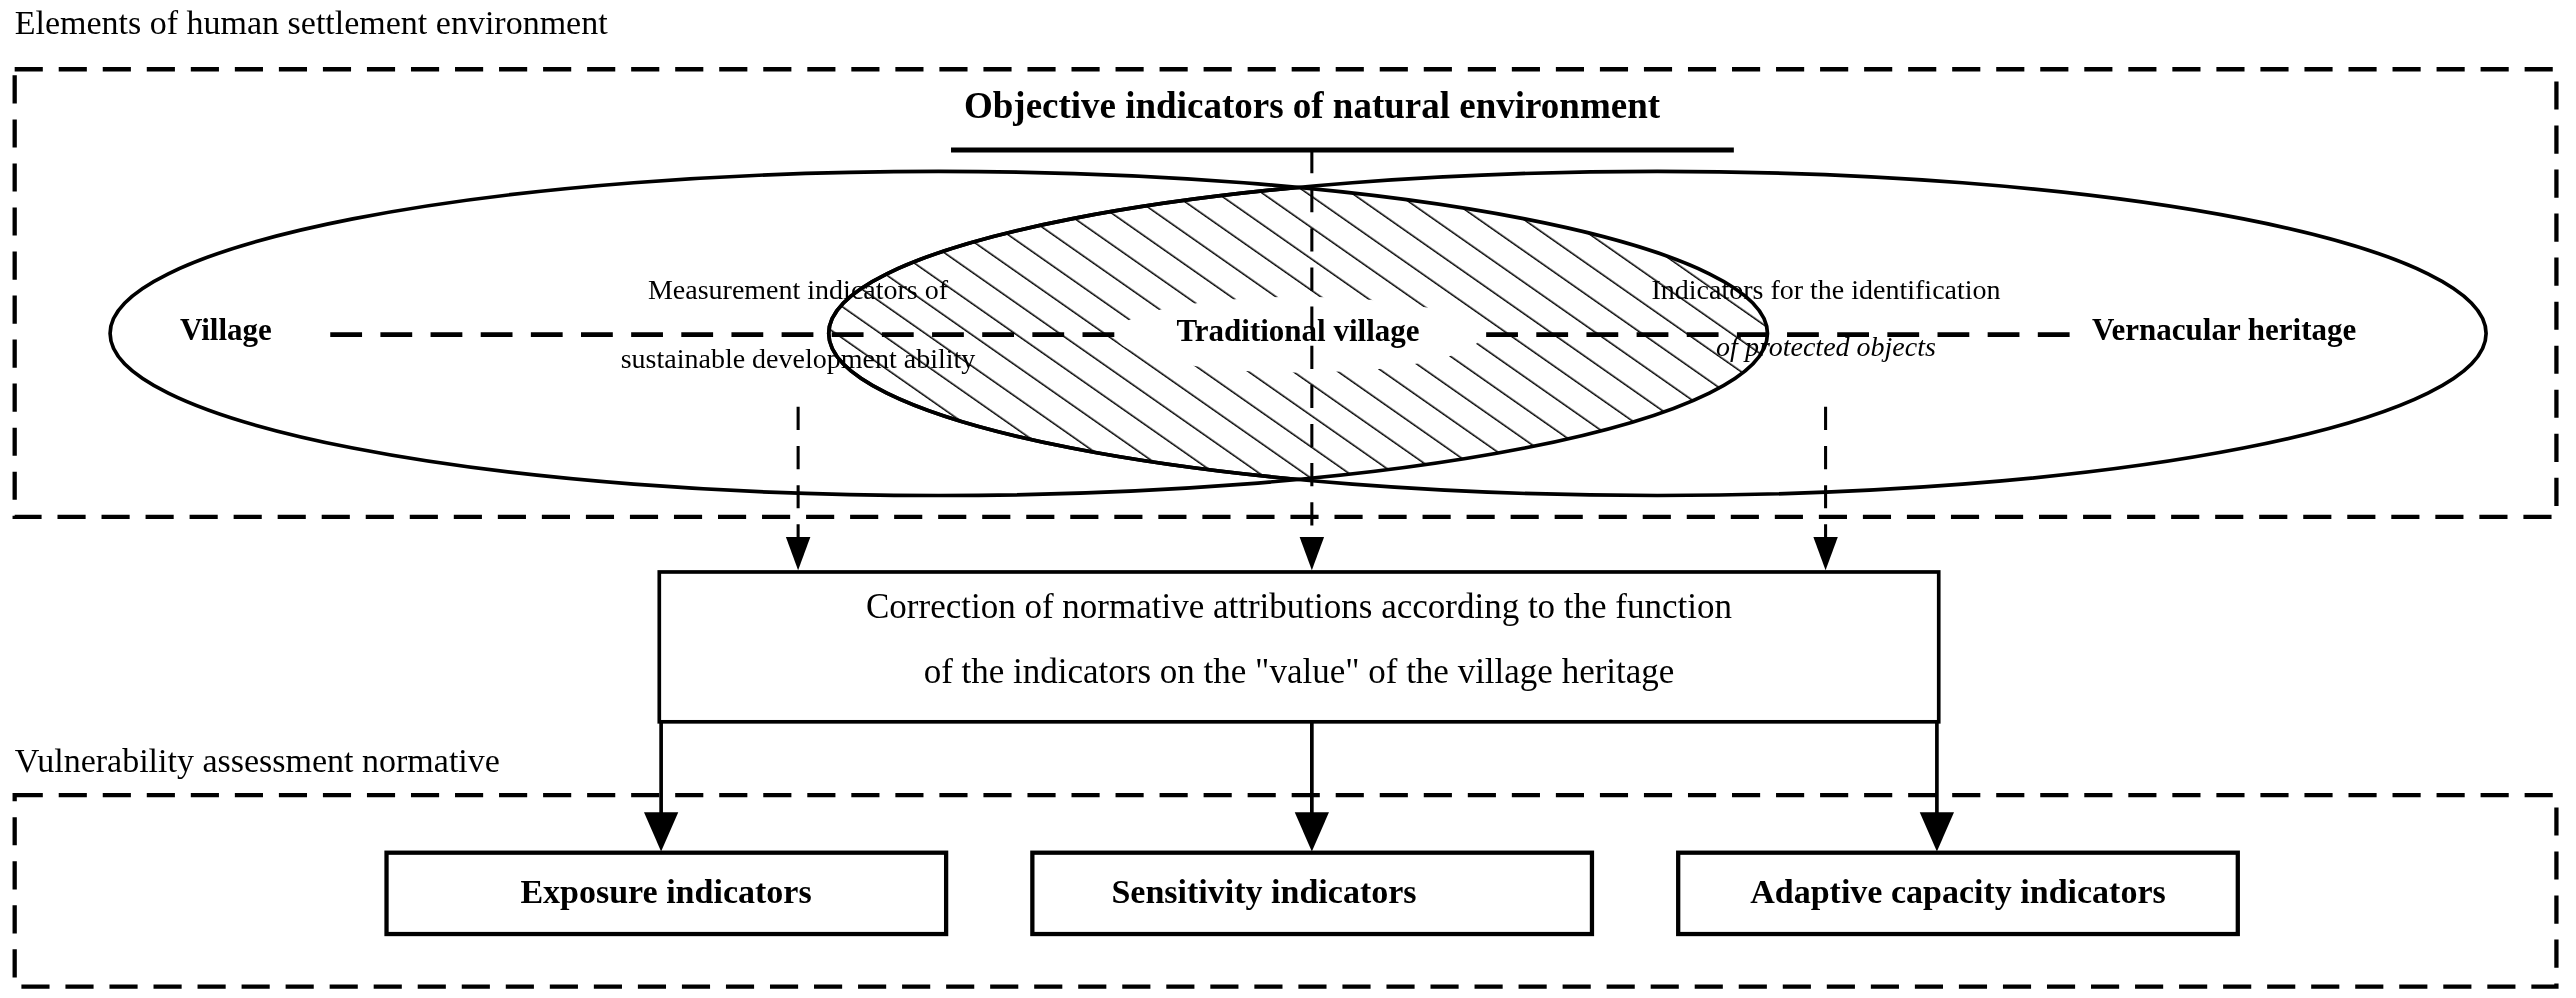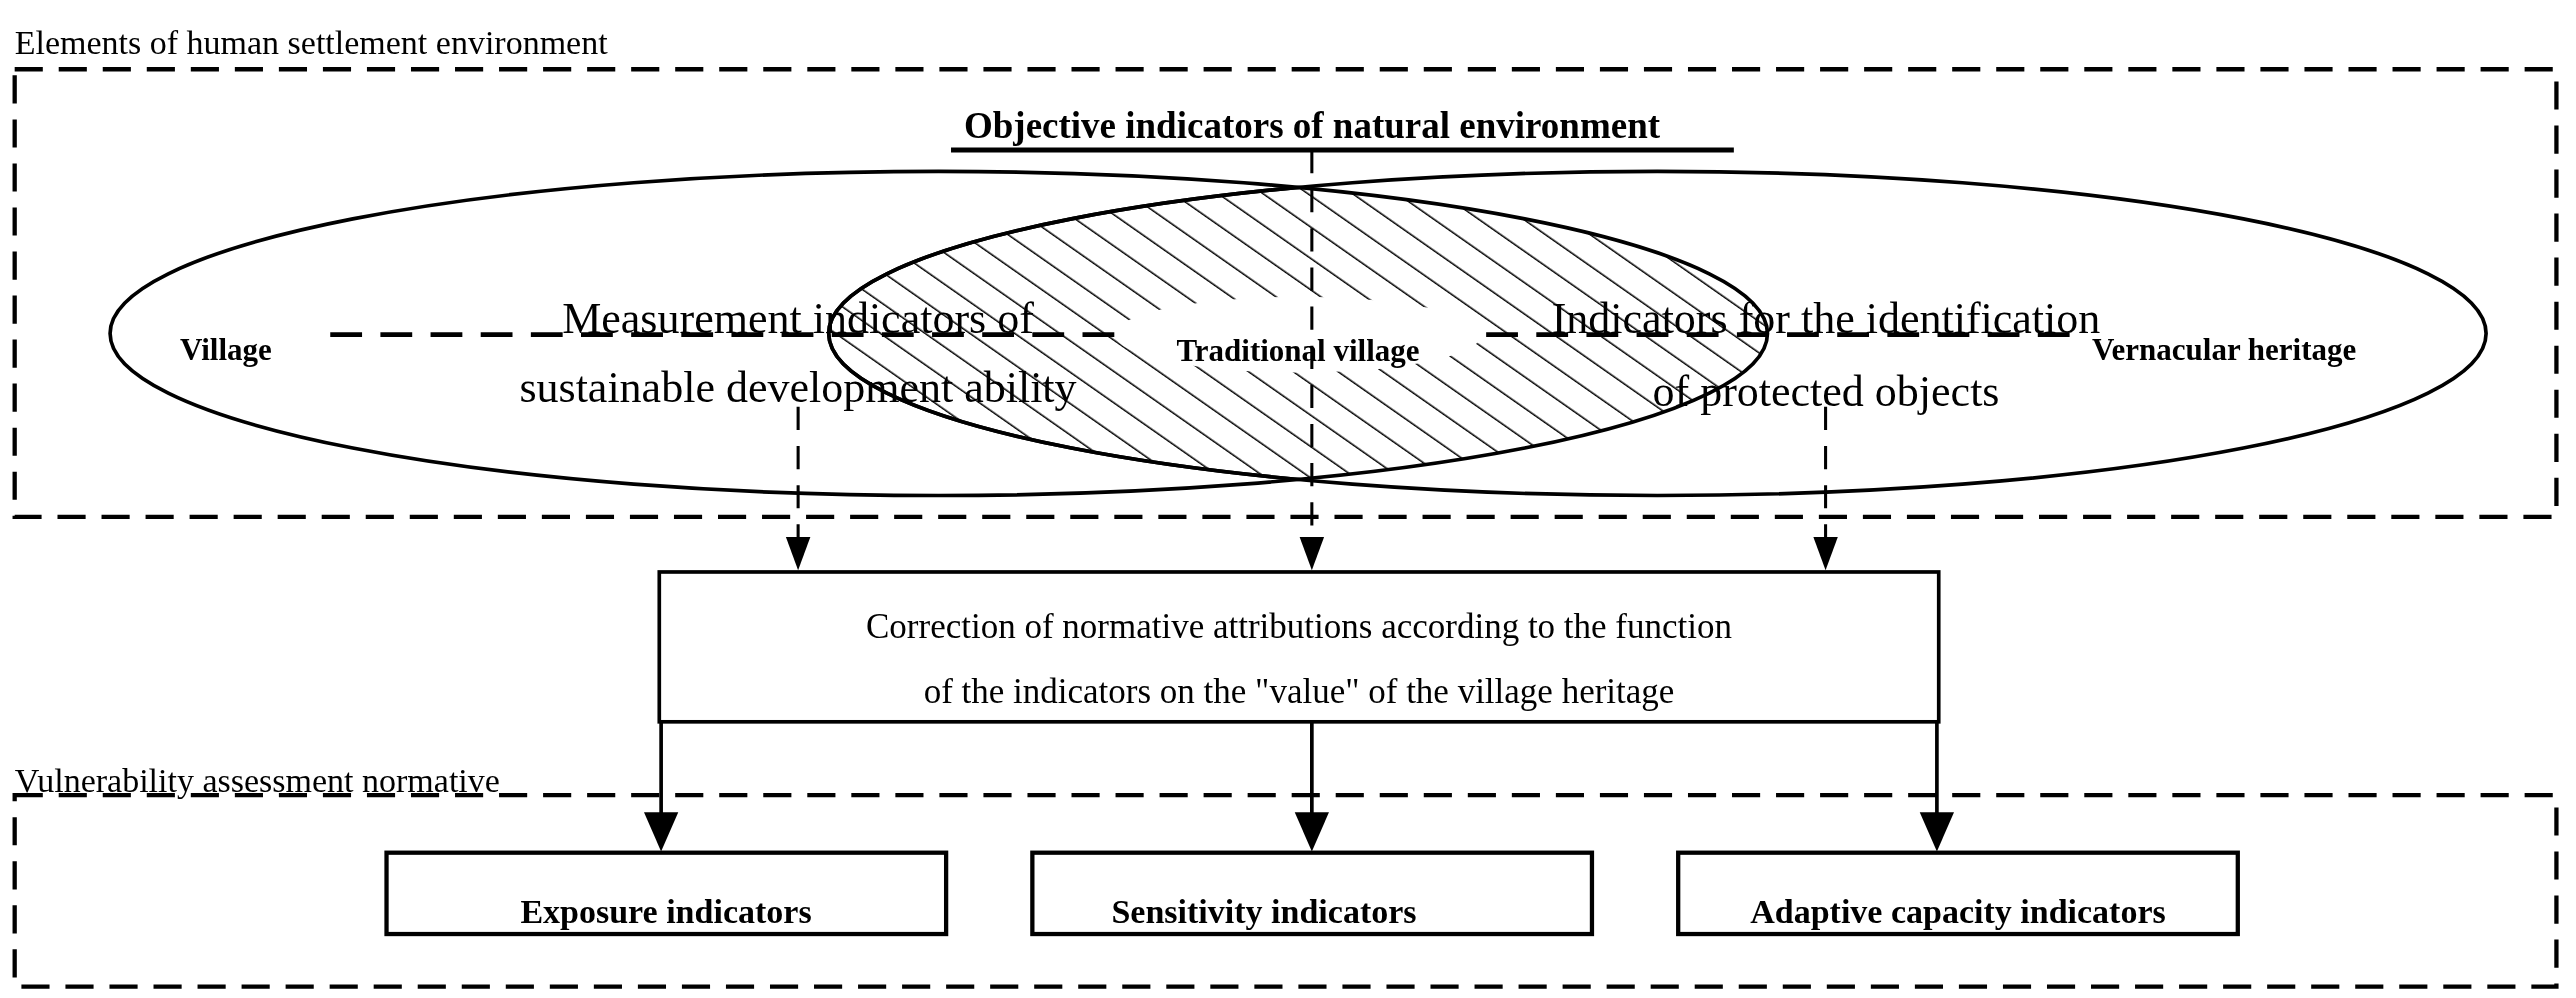--- a/index.html
+++ b/index.html
@@ -19,37 +19,36 @@
     position: absolute;
     top: 0; left: 0;
     width: 2576px;
     height: 999px;
   }
   .txt {
     position: absolute;
     color: #000000;
     white-space: pre;
     line-height: 1.08;
-    margin-top: 20px;
   }
   .lbl-region {
     font-size: 34px;
     font-weight: 400;
   }
   .lbl-top-title {
     font-size: 37px;
     font-weight: 700;
     text-align: center;
   }
   .lbl-bold-node {
     font-size: 31px;
     font-weight: 700;
   }
   .lbl-edge {
-    font-size: 44px;
+    font-size: 28px;
     font-weight: 400;
     text-align: center;
   }
   .lbl-box-main {
     font-size: 35px;
     font-weight: 400;
     text-align: right;
   }
   .lbl-box-bold {
     font-size: 34px;
@@ -132,21 +131,21 @@
   <div class="txt lbl-bold-node" style="left:180px; top:313px;">Village</div>
 
   <div class="txt lbl-bold-node ctr" style="left:1298px; top:314px;">Traditional village</div>
 
   <div class="txt lbl-bold-node" style="left:2092px; top:313px;">Vernacular heritage</div>
 
   <div class="txt lbl-edge ctr" style="left:798px; top:275px;">Measurement indicators of</div>
   <div class="txt lbl-edge ctr" style="left:798px; top:344px;">sustainable development ability</div>
 
   <div class="txt lbl-edge ctr" style="left:1826px; top:275px;">Indicators for the identification</div>
-  <div class="txt lbl-edge ctr" style="left:1826px; top:348px;">of protected objects</div>
+  <div class="txt lbl-edge ctr" style="left:1826px; top:332px;font-style:italic;">of protected objects</div>
 
   <div class="txt lbl-box-main ctr" style="left:1299px; top:588px;">Correction of normative attributions according to the function</div>
   <div class="txt lbl-box-main ctr" style="left:1299px; top:653px;">of the indicators on the "value" of the village heritage</div>
 
   <div class="txt lbl-box-bold ctr" style="left:666px; top:874px;">Exposure indicators</div>
   <div class="txt lbl-box-bold ctr" style="left:1264px; top:874px;">Sensitivity indicators</div>
   <div class="txt lbl-box-bold ctr" style="left:1958px; top:874px;">Adaptive capacity indicators</div>
 
 </div>
 

